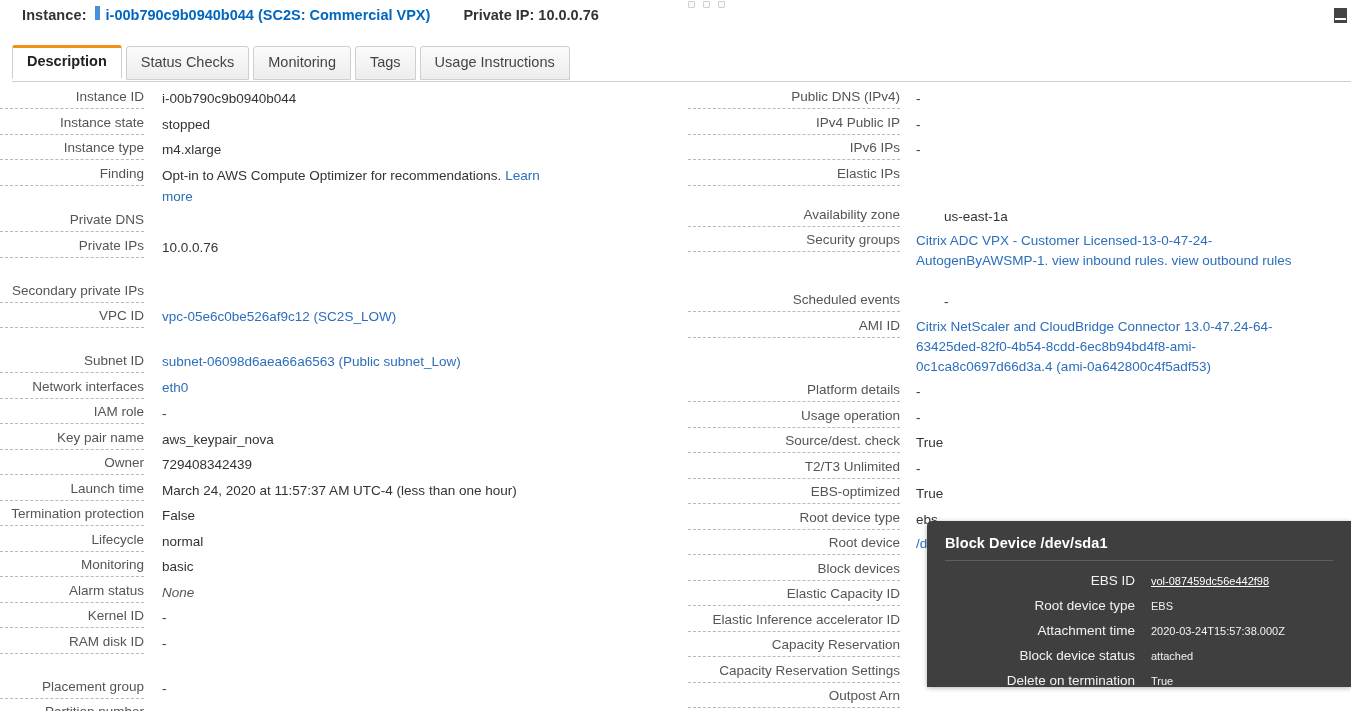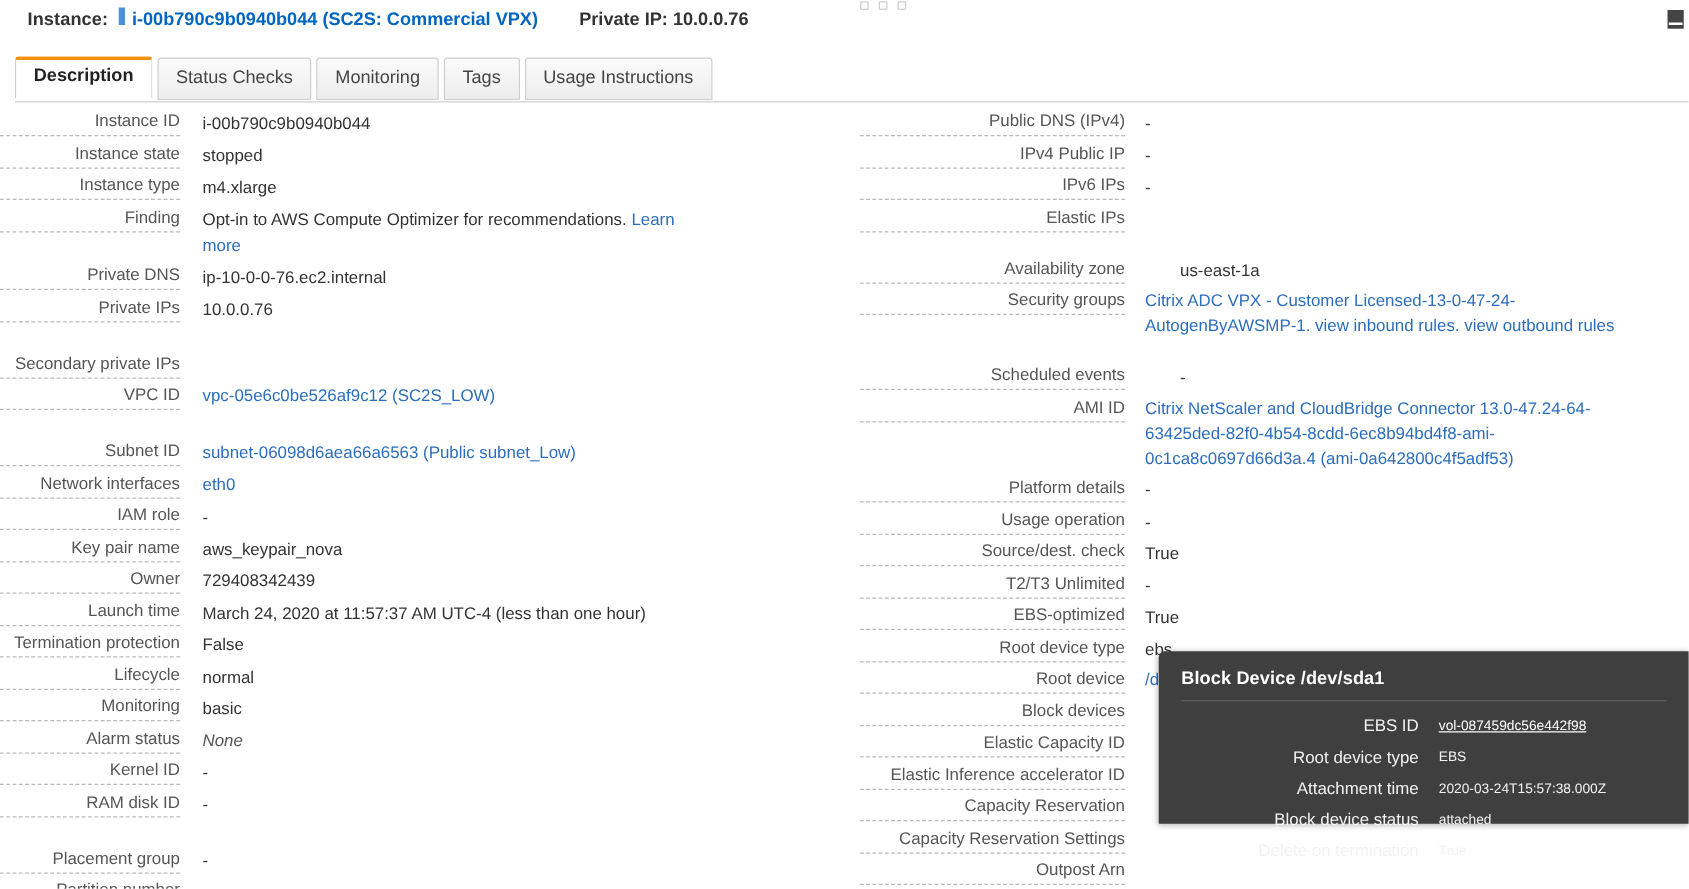--- a/index.html
+++ b/index.html
@@ -113,21 +113,21 @@
   .col-left .val  { margin-left: 18px; max-width: 400px; }
   .col-right .val { margin-left: 16px; max-width: 380px; }
 
   .val.wrapv { line-height: 20px; }
   a, .link { color: #2c6ebd; text-decoration: none; cursor: pointer; }
   .ital { font-style: italic; color: #555; }
 
   
   .tip {
     position: absolute; left: 927px; top: 521px;
-    width: 424px; height: 138px;
+    width: 424px; height: 166px;
     background: #3f3f3f;
     border-radius: 5px 0 0 0;
     color: #fff;
     padding: 14px 18px 0 18px;
     font-size: 13.5px;
     box-shadow: 0 1px 5px rgba(0,0,0,.3);
   }
   .tip h3 {
     margin: 0 0 9px 0; font-size: 14.5px; font-weight: bold;
     letter-spacing: .1px;
@@ -185,21 +185,20 @@
       <div class="row">
         <div class="key">Instance type</div>
         <div class="val"><span>m4.xlarge</span></div>
       </div>
       <div class="row">
         <div class="key">Finding</div>
         <div class="val"><span>Opt-in to AWS Compute Optimizer for recommendations.</span> <a>Learn more</a></div>
       </div>
       <div class="row">
         <div class="key">Private DNS</div>
-        <div class="val"><span>ip-10-0-0-76.ec2.internal</span></div>
       </div>
       <div class="row">
         <div class="key">Private IPs</div>
         <div class="val"><span>10.0.0.76</span></div>
       </div>
       <div class="row gap">
         <div class="key">Secondary private IPs</div>
         <div class="val"><span></span></div>
       </div>
       <div class="row">

